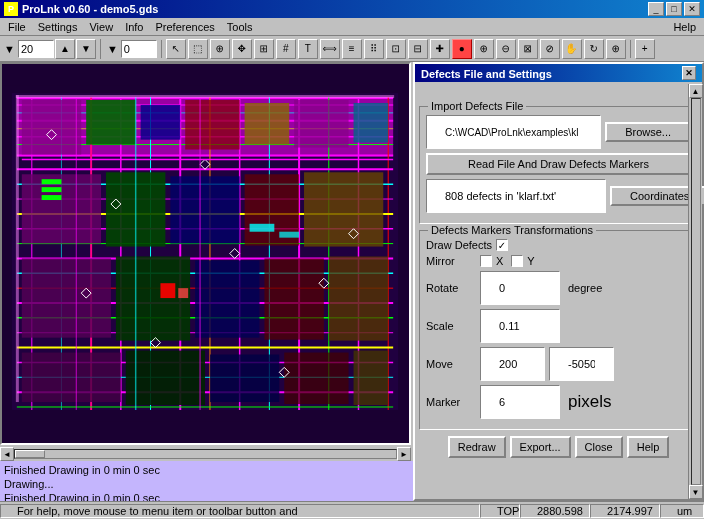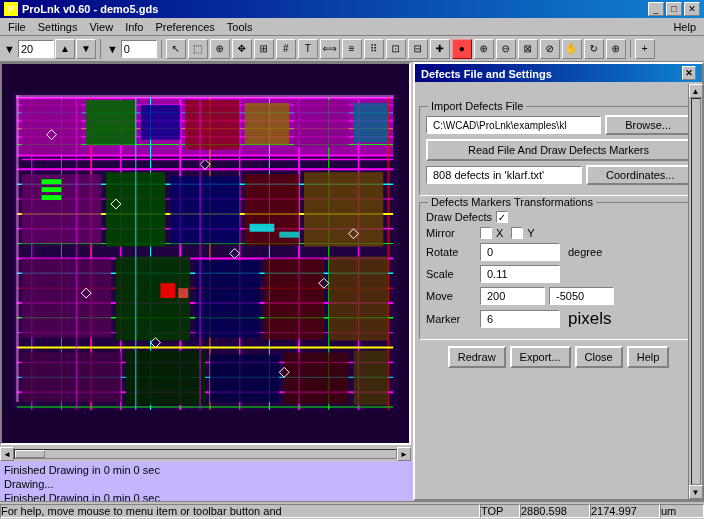--- a/index.html
+++ b/index.html
@@ -181,26 +181,26 @@
       margin-bottom: 4px;
       gap: 4px;
     }
     .form-label {
       font-size: 11px;
       min-width: 50px;
     }
 
     
     .win-input {
-      height: 18px;
+      height: 34px;
       border: 1px solid;
       border-color: #808080 #ffffff #ffffff #808080;
       background: white;
       font-size: 11px;
-      padding: 0 6px;
+      padding: 0 18px;
     }
 
     
     .win-btn {
       height: 22px;
       background: #c0c0c0;
       border: 2px solid;
       border-color: #ffffff #808080 #808080 #ffffff;
       font-size: 11px;
       padding: 0 8px;
@@ -240,21 +240,21 @@
       left: 0;
       right: 0;
       height: 18px;
       background: #c0c0c0;
       display: flex;
       align-items: center;
       border-top: 1px solid #808080;
       font-size: 11px;
     }
     .status-section {
-      padding: 0 0;
+      padding: 0 16px;
       border: 1px solid;
       border-color: #808080 #ffffff #ffffff #808080;
       height: 14px;
       display: flex;
       align-items: center;
     }
     .scroll-btn {
       width: 14px;
       height: 14px;
       background: #c0c0c0;

